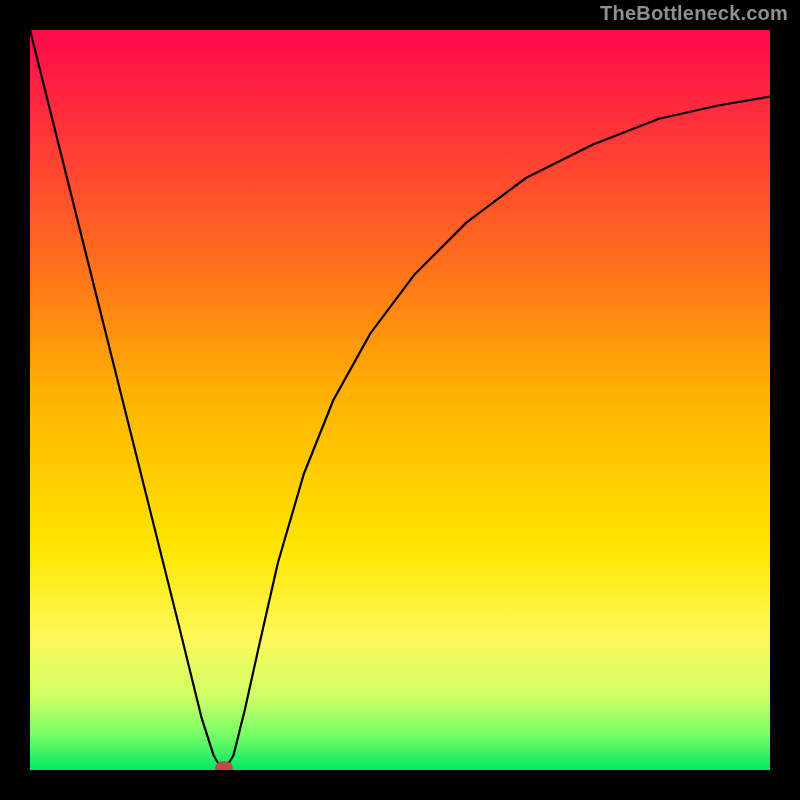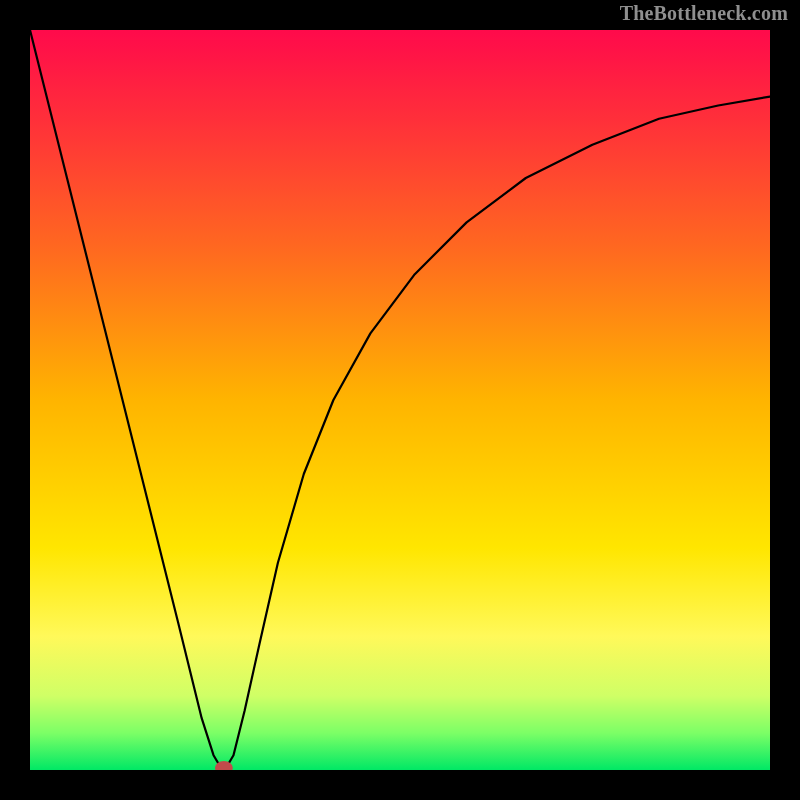--- a/index.html
+++ b/index.html
@@ -13,21 +13,21 @@
   .frame {
     position: relative;
     width: 800px;
     height: 800px;
     background: #000;
   }
   .attribution {
     position: absolute;
     top: 2px;
     right: 12px;
-    font-family: Liberation Serif, serif;
+    font-family: Liberation Sans, sans-serif;
     font-size: 20px;
     font-weight: 600;
     color: #8f8f8f;
     letter-spacing: 0.2px;
   }
   svg.chart {
     position: absolute;
     left: 30px;
     top: 30px;
     width: 740px;

